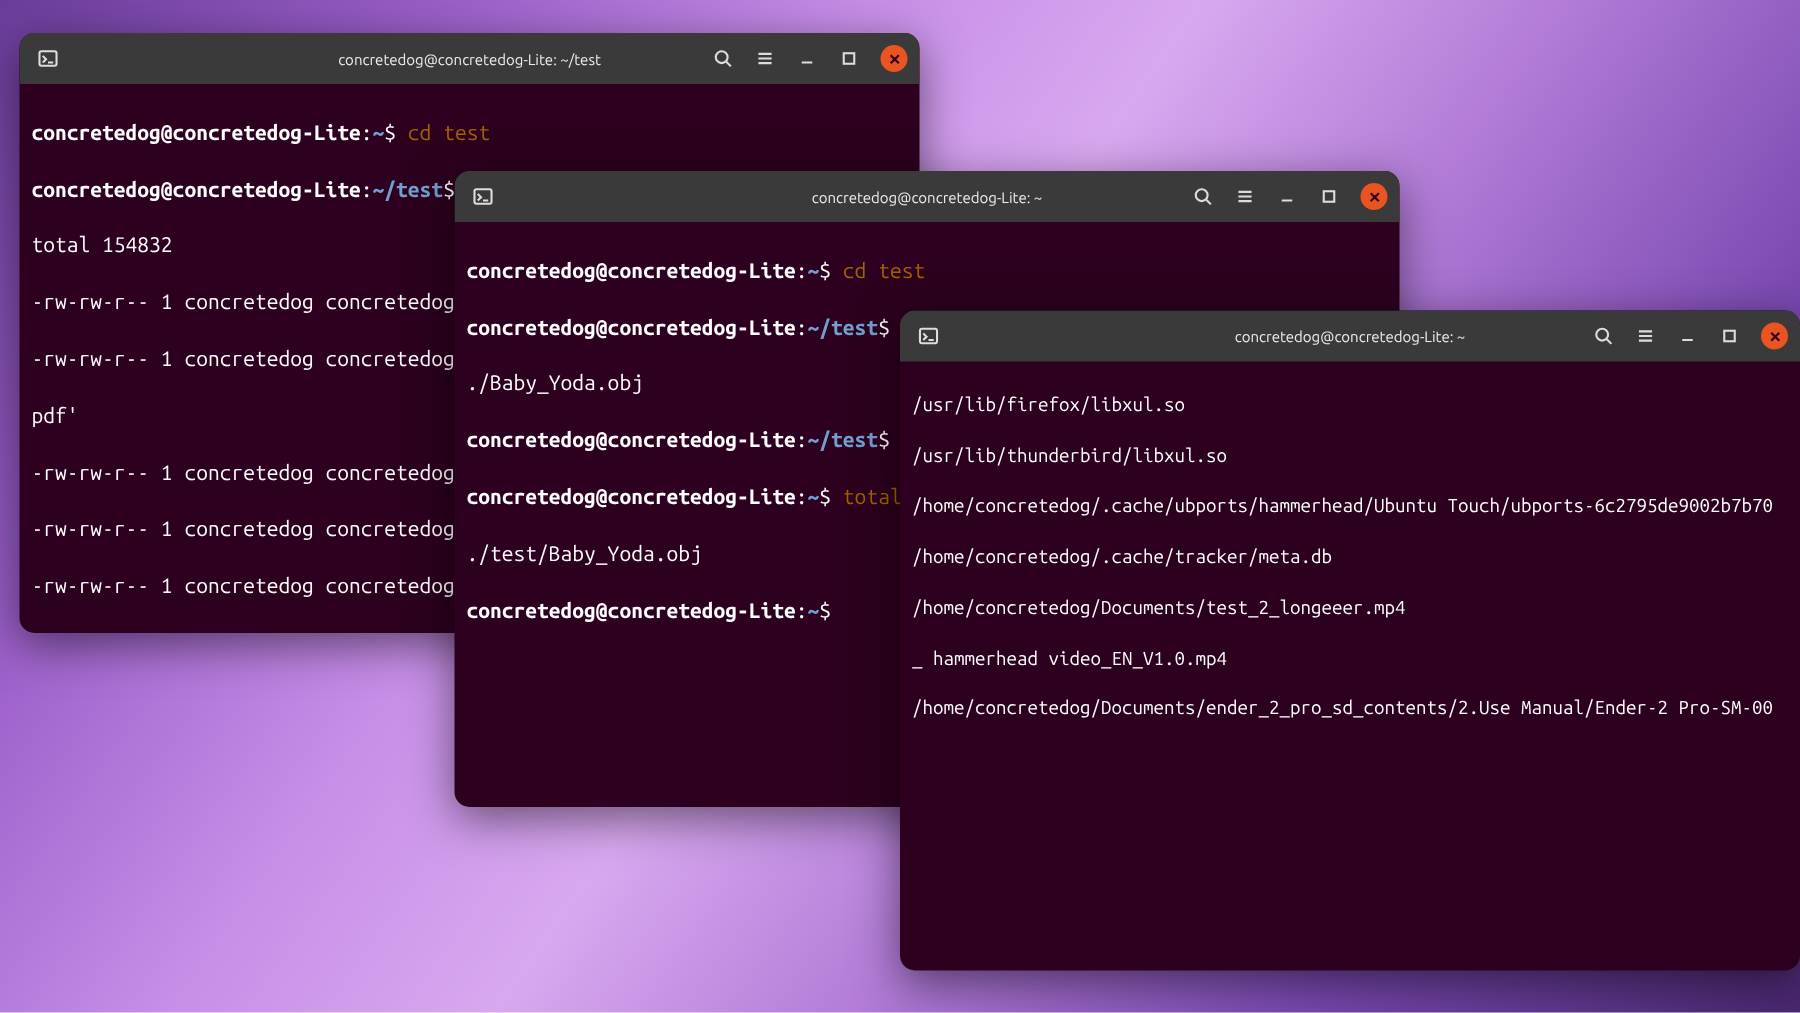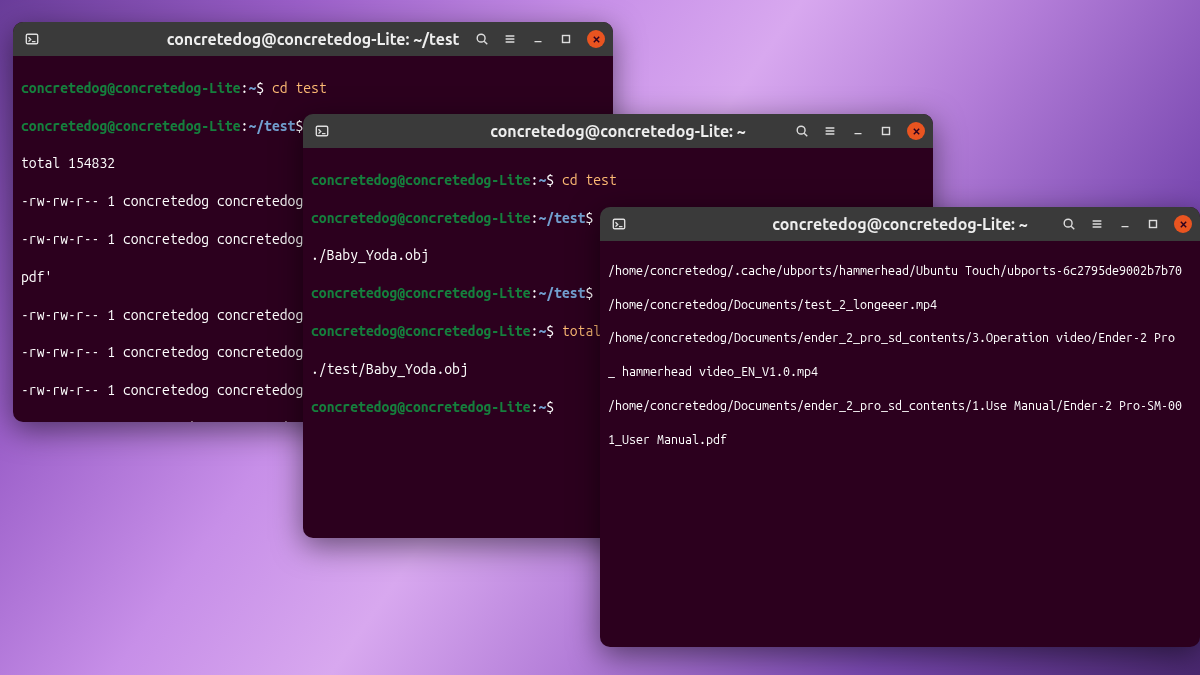--- a/index.html
+++ b/index.html
@@ -35,22 +35,22 @@
     align-items: center;
     justify-content: center;
     color: #ddd;
   }
   .titlebar-title {
     position: absolute;
     left: 50%;
     transform: translateX(-50%);
     color: #eee;
     font-family: "Ubuntu", sans-serif;
-    font-size: 16px;
-    font-weight: 700;
+    font-size: 10px;
+    font-weight: 400;
     white-space: nowrap;
   }
   .titlebar-controls {
     margin-left: auto;
     display: flex;
     align-items: center;
     gap: 2px;
   }
   .tb-btn {
     width: 26px;
@@ -77,24 +77,24 @@
   .tb-close svg { width: 9px; height: 9px; }
   .term-body {
     flex: 1;
     padding: 4px 8px;
     font-size: 14px;
     line-height: 1.35;
     color: #fff;
     white-space: pre;
     overflow: hidden;
   }
-  .prompt-user { color: #15803d; font-weight: bold; }
+  .prompt-user { color: #ffffff; font-weight: bold; }
   .prompt-path { color: #729fcf; font-weight: bold; }
   .prompt-dollar { color: #fff; }
-  .cmd { color: #fdba74; }
+  .cmd { color: #a16207; }
   .out { color: #fff; }
   .line { display: block; }
 
   #win1 { left: 13px; top: 22px; width: 600px; height: 400px; z-index: 1; }
   #win2 { left: 303px; top: 114px; width: 630px; height: 424px; z-index: 2; }
   #win3 { left: 600px; top: 207px; width: 600px; height: 440px; z-index: 3; }
 
   .icon-svg { width: 14px; height: 14px; stroke: currentColor; fill: none; stroke-width: 1.6; }
 </style>
 </head>
@@ -236,26 +236,27 @@
           </svg>
         </div>
       <div class="tb-close">
           <svg viewBox="0 0 10 10" stroke="#2c001e" stroke-width="1.6">
             <path d="M2 2l6 6M8 2l-6 6"></path>
           </svg>
         </div>
     </div>
   </div>
   <div class="term-body" style="font-size:12.5px;">
+<span class="line out">/usr/lib/firefox/libxul.so</span>
+<span class="line out">/usr/lib/thunderbird/libxul.so</span>
 <span class="line out">/home/concretedog/.cache/ubports/hammerhead/Ubuntu Touch/ubports-6c2795de9002b7b70</span>
+<span class="line out">/home/concretedog/.cache/tracker/meta.db</span>
 <span class="line out">/home/concretedog/Documents/test_2_longeeer.mp4</span>
-<span class="line out">/home/concretedog/Documents/ender_2_pro_sd_contents/3.Operation video/Ender-2 Pro</span>
 <span class="line out">_ hammerhead video_EN_V1.0.mp4</span>
-<span class="line out">/home/concretedog/Documents/ender_2_pro_sd_contents/1.Use Manual/Ender-2 Pro-SM-00</span>
-<span class="line out">1_User Manual.pdf</span>
+<span class="line out">/home/concretedog/Documents/ender_2_pro_sd_contents/2.Use Manual/Ender-2 Pro-SM-00</span>
 
 
 
 
 
 
 
 
 
 

